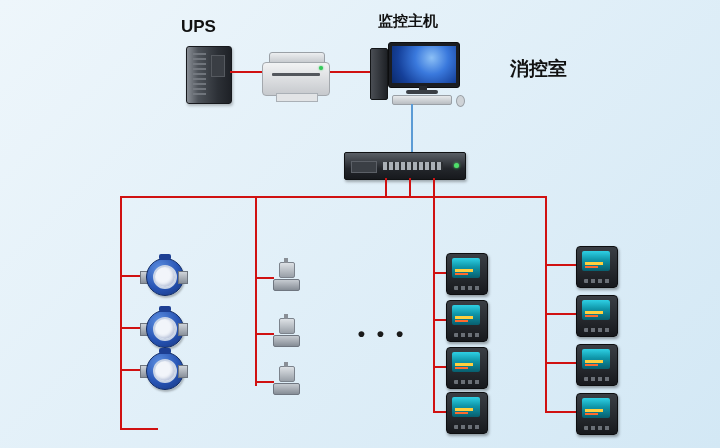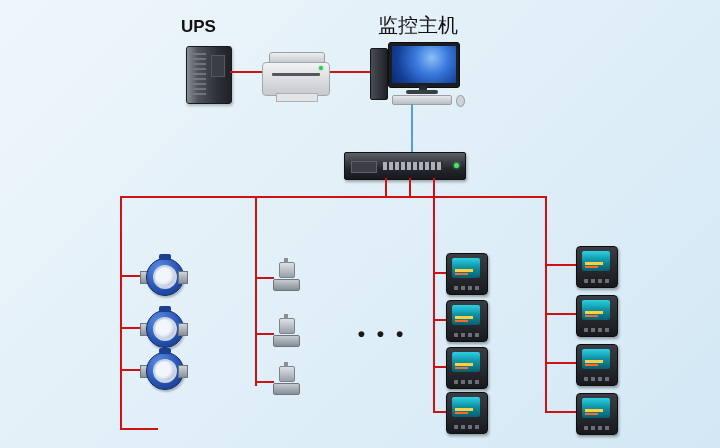--- a/index.html
+++ b/index.html
@@ -10,21 +10,21 @@
   }
   html,body{margin:0;padding:0;}
   body{font-family:"Liberation Sans","DejaVu Sans",sans-serif;}
   #canvas{
     position:relative;width:720px;height:448px;overflow:hidden;
     background:linear-gradient(135deg,var(--bg-start) 0%,var(--bg-end) 100%);
   }
   .lbl{position:absolute;color:#111;white-space:nowrap;}
   .lbl-ups{left:181px;top:17px;font-size:17px;font-weight:700;}
   .lbl-printer{left:268px;top:14px;font-size:18px;font-weight:700;}
-  .lbl-host{left:378px;top:12px;font-size:20px;font-weight:400;}
+  .lbl-host{left:378px;top:12px;font-size:15px;font-weight:700;}
   .lbl-room{left:510px;top:56px;font-size:19px;font-weight:700;}
   .ellipsis{position:absolute;left:346px;top:322px;width:72px;text-align:center;
     font-size:21px;font-weight:700;color:#1a1a1a;letter-spacing:3px;}
 
   
   .cline{position:absolute;background:var(--connector-red);}
   .bline{position:absolute;background:var(--connector-blue);}
 
   
   .ups{position:absolute;left:186px;top:46px;width:44px;height:56px;border-radius:3px;
@@ -107,20 +107,21 @@
       linear-gradient(90deg,#ff6a2e 0 100%) 3px 15px/13px 2px no-repeat,
       linear-gradient(180deg,#2ed0e4 0%,#0f95a8 45%,#085e6e 100%);}
 </style>
 </head>
 <body>
 
 <div id="canvas">
 
   <div class="lbl lbl-ups">UPS</div>
   <div class="lbl lbl-host">监控主机</div>
+  <div class="lbl lbl-room">消控室</div>
   <div class="ellipsis">• • •</div>
 
   <div class="ups"></div>
 
   <div class="printer">
     <span class="pr-top"></span>
     <span class="pr-body"></span>
     <span class="pr-light"></span>
   </div>
 

